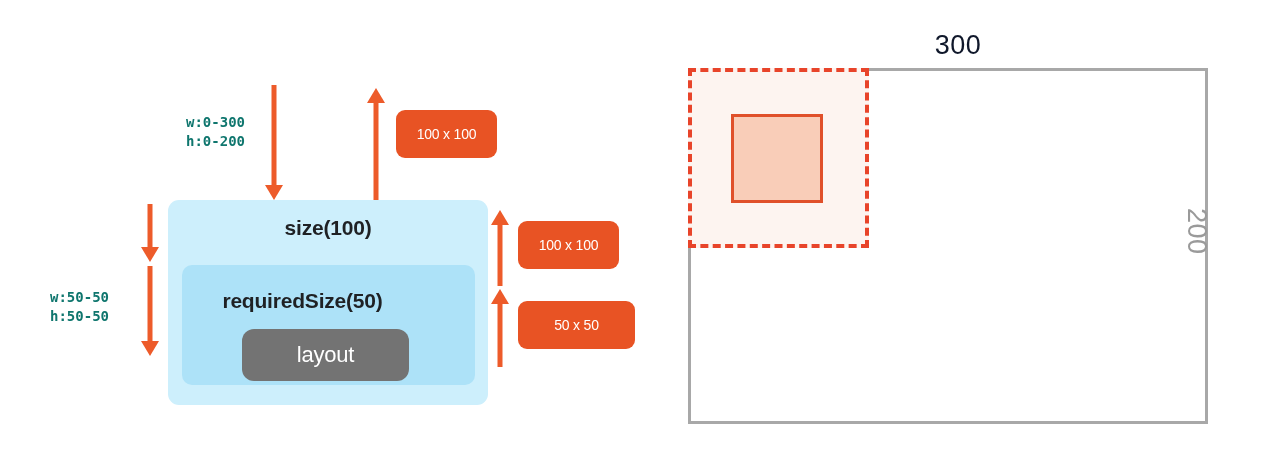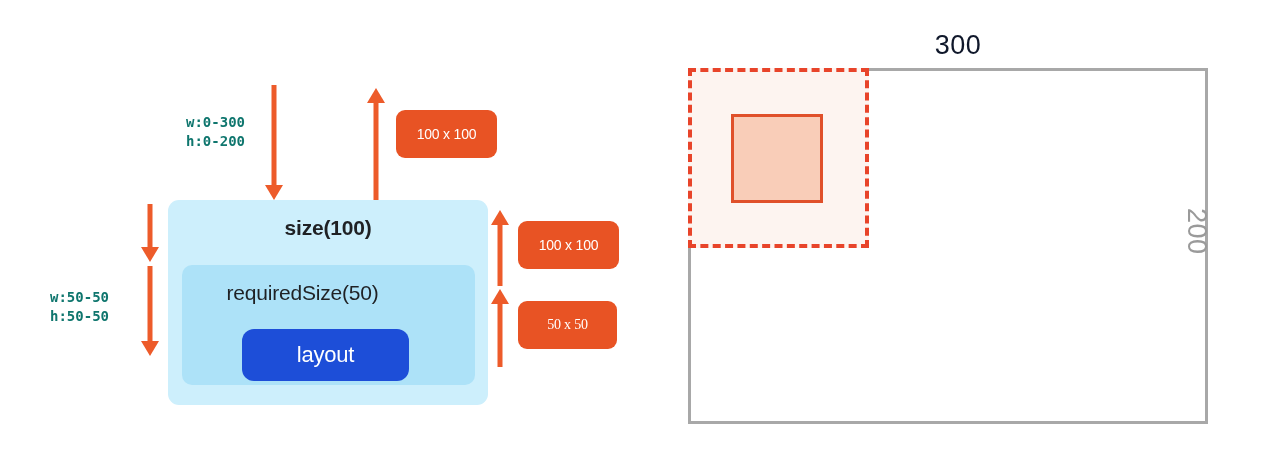--- a/index.html
+++ b/index.html
@@ -18,27 +18,27 @@
   .box-inner{
     position:absolute;left:182px;top:265px;width:293px;height:120px;
     background:#ade2f8;border-radius:10px;
   }
   .label-size{
     position:absolute;left:168px;top:216px;width:320px;
     text-align:center;font-size:21px;font-weight:bold;color:#1f2124;
     letter-spacing:-0.2px;
   }
   .label-required{
-    position:absolute;left:182px;top:281px;width:241px;
-    text-align:center;font-size:21px;font-weight:normal;color:#1f2124;
+    position:absolute;left:182px;top:289px;width:241px;
+    text-align:center;font-size:21px;font-weight:bold;color:#1f2124;
     letter-spacing:-0.2px;
   }
   .btn-layout{
     position:absolute;left:242px;top:329px;width:167px;height:52px;
-    background:#1d4ed8;border-radius:12px;
+    background:#737373;border-radius:12px;
     display:flex;align-items:center;justify-content:center;
     color:#ffffff;font-size:22px;font-weight:500;letter-spacing:-0.2px;
   }
 
   
   .arrow{position:absolute;}
   .arrow .shaft{position:absolute;left:50%;transform:translateX(-50%);
     width:5px;background:#ed5b2a;}
   .arrow .head{position:absolute;left:50%;transform:translateX(-50%);
     width:0;height:0;}
@@ -75,21 +75,21 @@
   #constraint-left-2{left:50px;top:288px;}
 
   
   .badge{
     position:absolute;background:#e85324;border-radius:9px;
     color:#ffffff;display:flex;align-items:center;justify-content:center;
     font-size:14px;font-weight:500;letter-spacing:-0.2px;
   }
   #badge-top{left:396px;top:110px;width:101px;height:48px;}
   #badge-mid{left:518px;top:221px;width:101px;height:48px;}
-  #badge-bot{left:518px;top:301px;width:99px;height:48px;font-family:Liberation Serif, serif;}
+  #badge-bot{left:518px;top:301px;width:117px;height:48px;}
 
   
   .rect-outer{
     position:absolute;left:688px;top:68px;width:520px;height:356px;
     border:3px solid #a8a8a8;box-sizing:border-box;background:#ffffff;
   }
   .rect-dashed{
     position:absolute;left:688px;top:68px;width:181px;height:180px;
     border:4px dashed #e8442a;box-sizing:border-box;background:#fdf4f0;
   }

